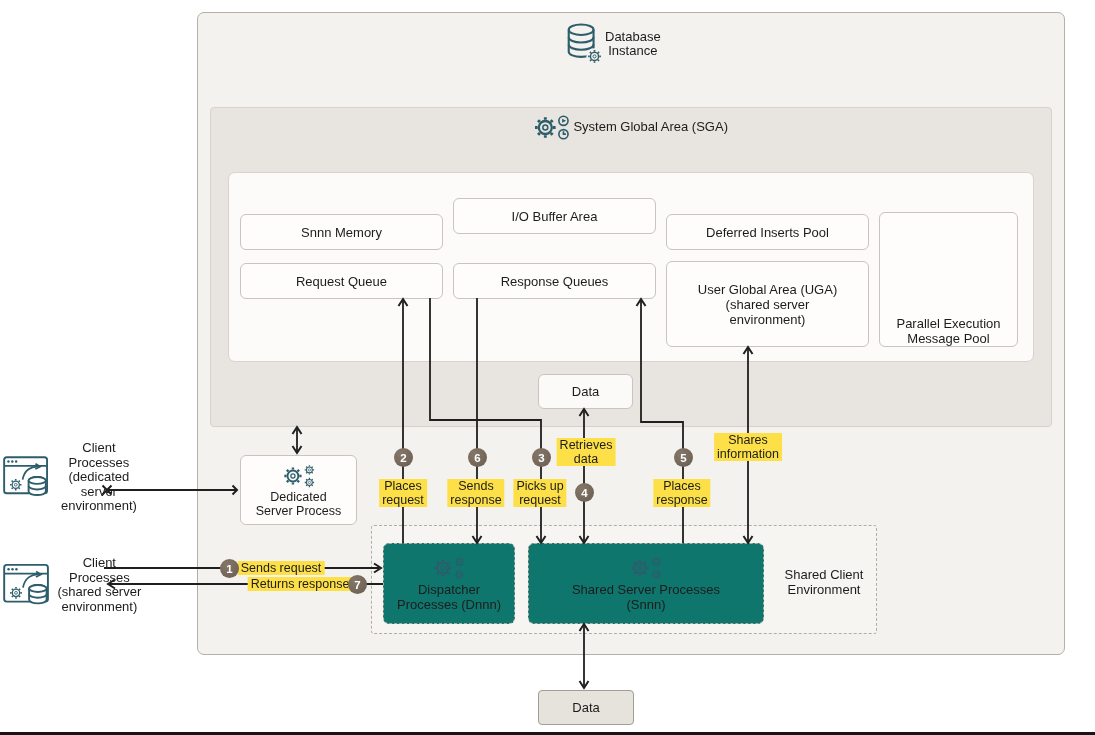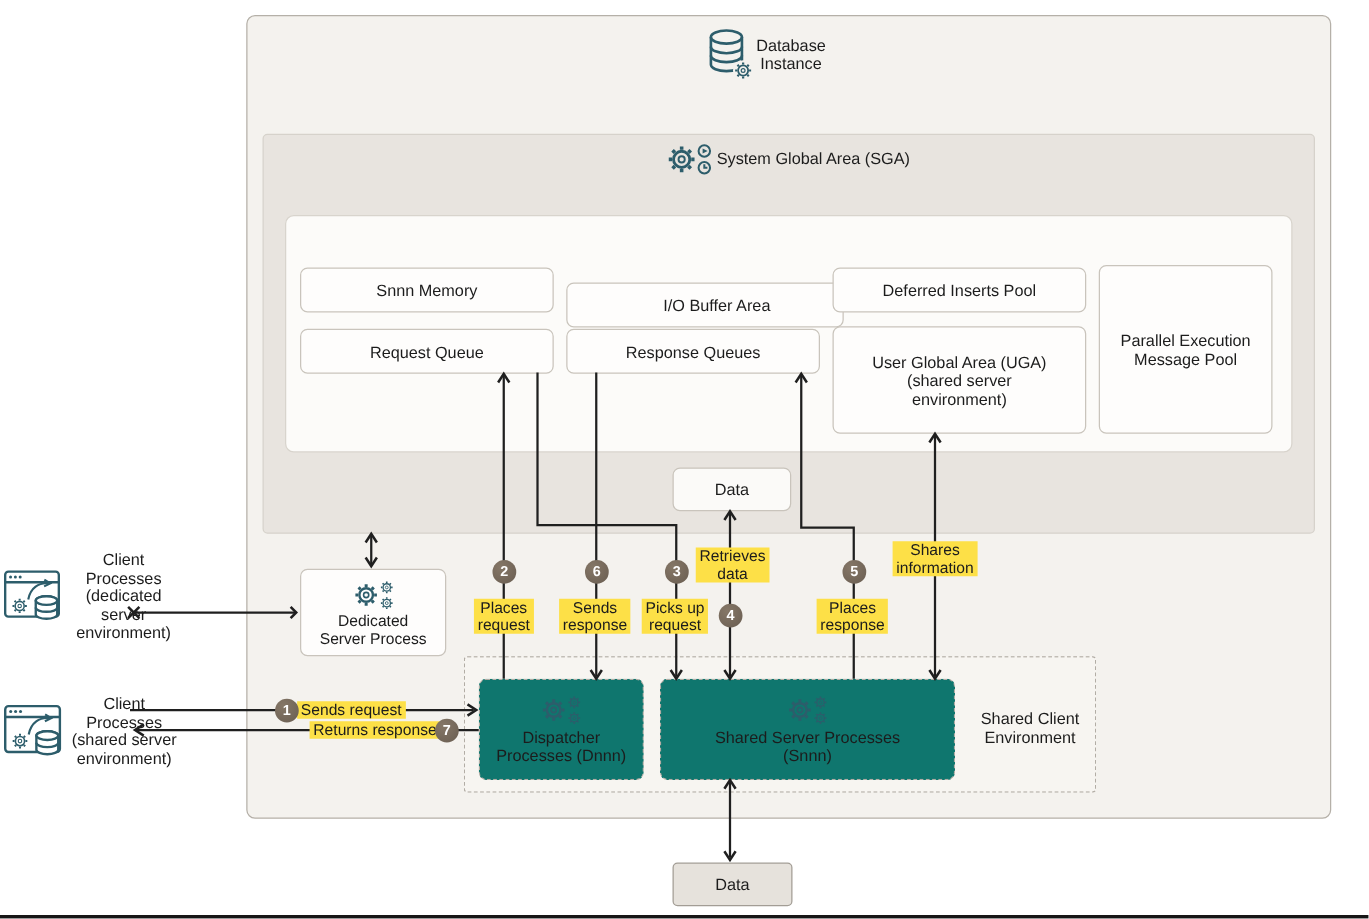--- a/index.html
+++ b/index.html
@@ -72,33 +72,33 @@
       <path d="M32.6,5.9 L36.8,8 L32.6,10.1 Z" fill="currentColor" stroke="none"></path>
     </svg>
     <div>System Global Area (SGA)</div>
   </div>
 
   <div class="panel lp-panel" style="left:228px;top:172px;width:804px;height:188px;"></div>
   <div class="plain-label" style="left:240px;top:182px;width:972px;text-align:right;">Large Pool</div>
 
   <div class="box" style="left:240px;top:214px;width:201px;height:34px;">
     <span>Snnn Memory</span></div>
-  <div class="box" style="left:453px;top:226px;width:201px;height:34px;padding-left:19px;">
+  <div class="box" style="left:453px;top:198px;width:201px;height:34px;">
     <span>I/O Buffer Area</span></div>
   <div class="box" style="left:666px;top:214px;width:201px;height:34px;">
     <span>Deferred Inserts Pool</span></div>
   <div class="box" style="left:240px;top:263px;width:201px;height:34px;">
     <span>Request Queue</span></div>
   <div class="box" style="left:453px;top:263px;width:201px;height:34px;">
     <span>Response Queues</span></div>
   <div class="box" style="left:666px;top:261px;width:201px;height:84px;">
     <span>User Global Area (UGA)
 (shared server
 environment)</span></div>
-  <div class="box" style="left:879px;top:212px;width:137px;height:133px;">
+  <div class="box" style="left:879px;top:212px;width:137px;height:133px;align-items:flex-end;">
     <span>Parallel Execution
 Message Pool</span></div>
 
   <div class="box" style="left:538px;top:374px;width:93px;height:33px;background:#fbfaf8;">
     <span>Data</span></div>
 
   <div class="box procbox" style="left:240px;top:455px;width:115px;height:68px;font-size:12.5px;line-height:14px;">
     <svg class="icon" width="38" height="26" viewBox="0 0 42 30">
       <use href="#gearg" transform="translate(14,15) scale(0.92)"></use>
       <use href="#gearg" transform="translate(33,8) scale(0.5)"></use>

